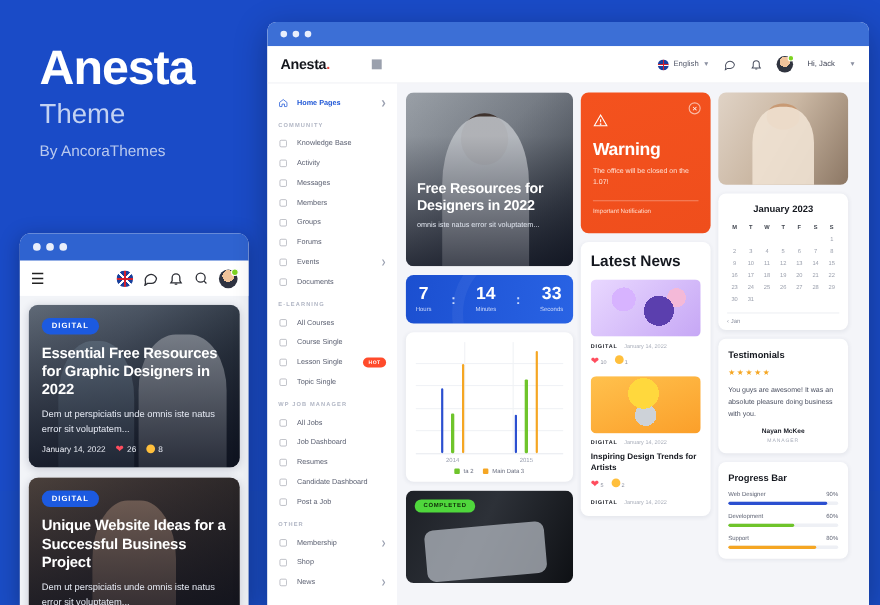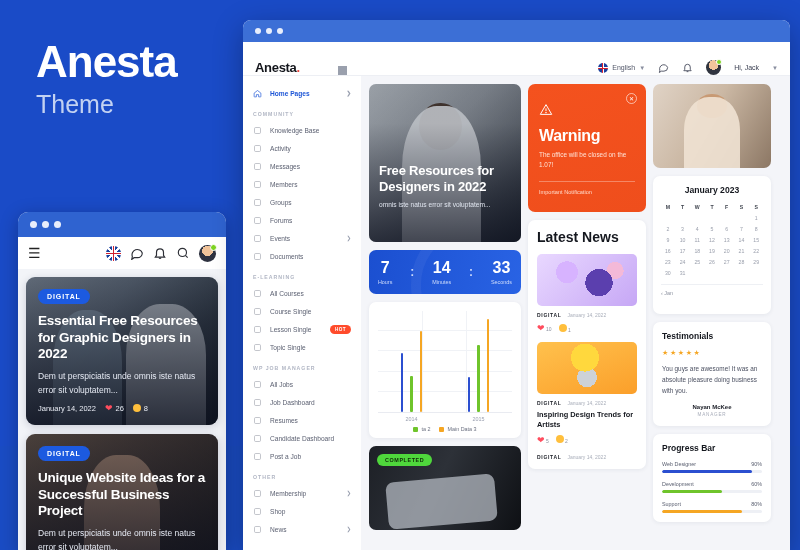--- a/index.html
+++ b/index.html
@@ -62,21 +62,21 @@
   .ph2 { background: linear-gradient(120deg,#6d5a4a 0%,#52433a 40%,#2e2722 100%); }
   .ph2::after{content:'';position:absolute;left:30%;top:14%;width:40%;height:86%;border-radius:42% 42% 0 0;background:#c9a184;opacity:.8;}
 
   
   .win { position: absolute; left: 243px; top: 20px; width: 547px; height: 530px;
          background: #f4f5f9; border-radius: 8px 8px 0 0; overflow: hidden;
          box-shadow: 0 8px 30px rgba(0,0,0,.3); }
   .win-chrome { height: 22px; background: #3c6fd6; display: flex; align-items: center; padding-left: 12px; gap: 5px; }
   .win-chrome .dot { width: 6px; height: 6px; background: #e8eefc; }
 
-  .win-head { height: 34px; background: #fff; display: flex; align-items: flex-end; padding: 0 12px;
+  .win-head { height: 34px; background: #fff; display: flex; align-items: center; padding: 0 12px;
               border-bottom: 1px solid #edeff4; }
   .logo { font-size: 13px; font-weight: bold; color: #14161c; letter-spacing: -.3px; }
   .logo .d { color: #e8453c; }
   .grid-btn { width: 9px; height: 9px; background: #9aa0ad; margin-left: 38px; }
   .head-right { margin-left: auto; display: flex; align-items: center; gap: 13px; }
   .lang { display: flex; align-items: center; gap: 4px; font-size: 7px; color: #53586a; }
   .flag-s { width: 10px; height: 10px; border-radius: 50%; background:
       linear-gradient(0deg, transparent 43%, #fff 43%, #fff 57%, transparent 57%),
       linear-gradient(90deg, transparent 43%, #fff 43%, #fff 57%, transparent 57%), #1b3f9e; position: relative; }
   .flag-s::after{content:'';position:absolute;inset:0;border-radius:50%;
@@ -174,21 +174,21 @@
   .n-cat { font-size: 5px; font-weight: bold; color: #1a1d25; letter-spacing: .7px; }
   .n-date { font-size: 5px; color: #a9aeba; }
   .n-title { font-size: 7.4px; font-weight: bold; color: #15181f; line-height: 1.35; margin-top: 4px; }
   .n-stats { display: flex; gap: 7px; margin-top: 5px; font-size: 5px; color: #8c91a0; align-items: center; }
 
   
   .photo-card { height: 84px; border-radius: 7px;
       background: linear-gradient(120deg,#e0d3c6 0%,#cbb8a4 45%,#8c7764 100%); position: relative; overflow: hidden; }
   .photo-card::after{content:'';position:absolute;left:26%;top:16%;width:48%;height:88%;border-radius:44% 44% 0 0;background:#f0e2d3;opacity:.9;}
   .photo-card::before{content:'';position:absolute;left:37%;top:12%;width:26%;height:28%;border-radius:50%;background:#c89a74;}
-  .cal { padding: 9px 8px 18px; }
+  .cal { padding: 9px 8px 4px; }
   .cal-h { font-size: 8.6px; font-weight: bold; text-align: center; color: #15181f; }
   .cal-grid { display: grid; grid-template-columns: repeat(7, 1fr); gap: 1px; margin-top: 7px; }
   .cal-grid div { font-size: 5.2px; text-align: center; color: #9ba0ad; padding: 2px 0; }
   .cal-grid .dow { color: #40454f; font-weight: bold; font-size: 5.2px; }
   .cal-f { margin-top: 6px; padding-top: 5px; border-top: 1px solid #eef0f4; font-size: 5.4px; color: #8d92a0; }
 
   
   .prog { padding: 9px; }
   .prog-h { font-size: 8.5px; font-weight: bold; color: #15181f; }
   .p-row { margin-top: 8px; }
@@ -205,20 +205,21 @@
   .testi-r { font-size: 4.6px; color: #a8adba; text-align: center; margin-top: 2px; letter-spacing: .8px; }
 </style>
 </head>
 <body>
 
 <div class="stage">
 
   <div class="promo">
     <div class="promo-title">Anesta</div>
     <div class="promo-sub">Theme</div>
+    <div class="promo-by">By AncoraThemes</div>
   </div>
 
   <div class="phone">
     <div class="phone-chrome">
       <span class="dot"></span>
       <span class="dot"></span>
       <span class="dot"></span>
     </div>
     <div class="phone-bar">
       <span class="ph-ham">☰</span>

